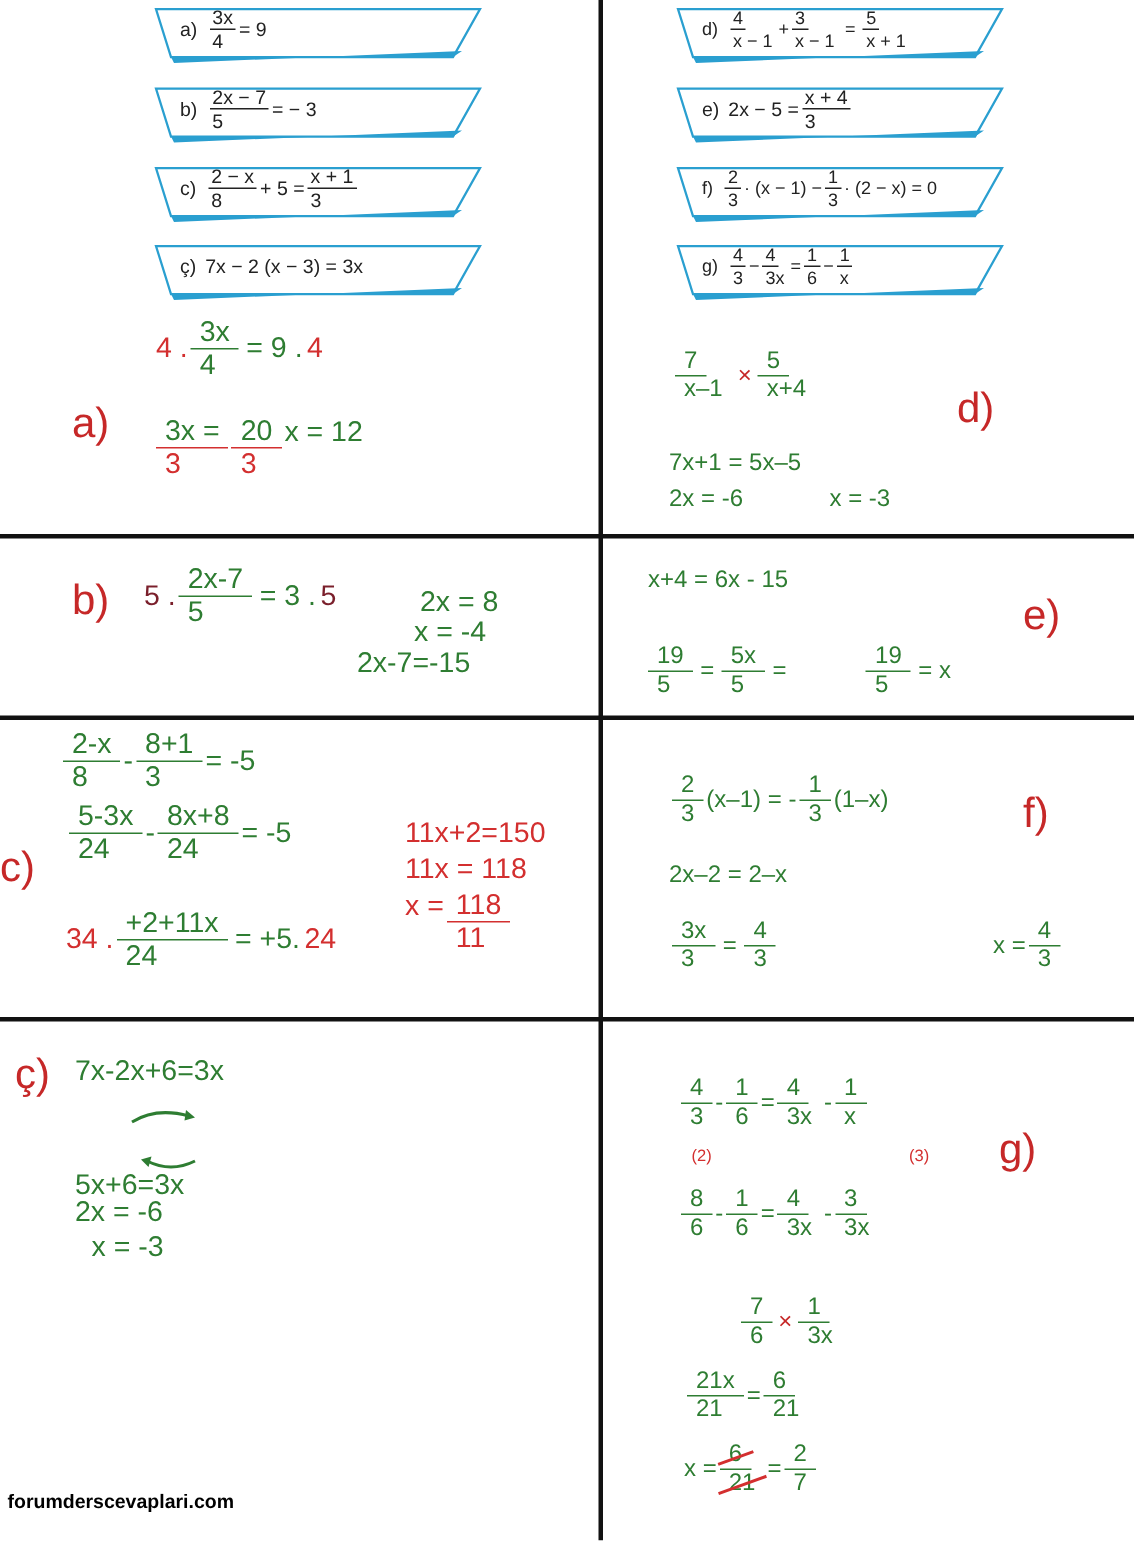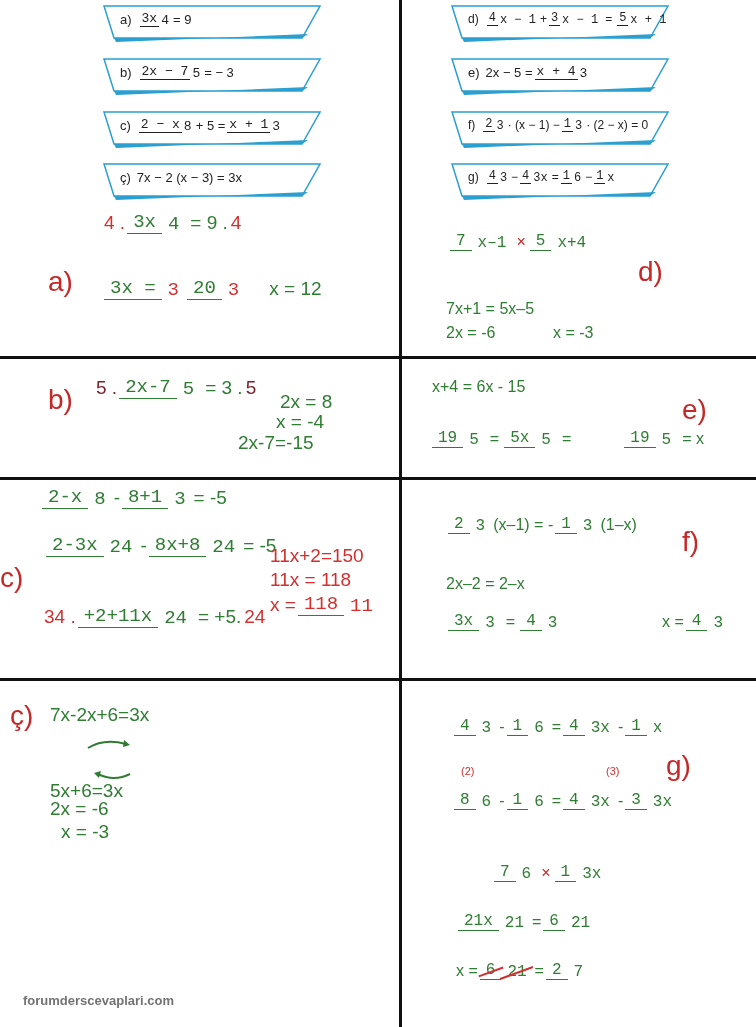--- a/index.html
+++ b/index.html
@@ -8,40 +8,40 @@
   .abs { position: absolute; }
   .vline { position: absolute; left: 399px; top: 0; width: 3px; height: 1027px; background: #111; }
   .hline { position: absolute; left: 0; width: 756px; height: 3px; background: #111; }
 
   
   .card { position: absolute; height: 40px; }
   .card svg { position: absolute; left: 0; top: 0; }
   .card .content { position: absolute; left: 18px; top: 0; height: 34px; display: flex; align-items: center; font-size: 13px; color: #222; white-space: nowrap; }
   .card .lbl { margin-right: 6px; }
 
-  .frac { display: inline-flex; align-items: flex-end; vertical-align: middle; margin: 0 2px; line-height: 1; font-family: Liberation Mono, monospace; }
+  .frac { display: inline-flex; flex-direction: column; align-items: flex-start; vertical-align: middle; margin: 0 2px; line-height: 1; }
   .frac .num { padding: 0 2px 1px; border-bottom: 1px solid currentColor; }
   .frac .den { padding: 1px 2px 0; }
   .op { margin: 0 3px; }
 
   
   .g { color: #2e7d32; }
   .r { color: #d32f2f; }
   .dr { color: #7a1f2b; }
   .sol { position: absolute; font-size: 19px; white-space: nowrap; display: flex; align-items: center; }
   .sol .frac { font-size: 19px; }
   .sol .frac .num, .sol .frac .den { padding-left: 6px; padding-right: 6px; }
   .sol.sm { font-size: 16px; }
   .sol.sm .frac { font-size: 16px; }
   .big-label { position: absolute; font-size: 28px; color: #c62828; }
   .strike { position: relative; display: inline-block; }
   .strike::after { content: ""; position: absolute; left: -2px; right: -2px; top: 55%; height: 2px; background: #d32f2f; transform: rotate(-20deg); }
   .cross { color: #c62828; font-size: 16px; margin: 0 2px; }
   .tiny { font-size: 11px; }
-  .watermark { position: absolute; left: 23px; top: 993px; font-size: 13px; font-weight: bold; color: #737373; text-align: center; }
+  .watermark { position: absolute; left: 5px; top: 993px; font-size: 13px; font-weight: bold; color: #000000; text-align: center; }
 </style>
 </head>
 <body>
 
 <div class="vline"></div>
 <div class="hline" style="top:356px"></div>
 <div class="hline" style="top:477px"></div>
 <div class="hline" style="top:678px"></div>
 
 <div class="card" style="left:102px;top:2px;width:220px">
@@ -198,21 +198,21 @@
 </div>
 <div class="sol" style="left:104px;top:278px">
   <span class="frac" style="margin:0">
       <span class="num g" style="border-color:#d32f2f">3x =</span>
       <span class="den r">3</span>
     </span>
   <span class="frac">
       <span class="num g" style="border-color:#d32f2f">20</span>
       <span class="den r">3</span>
     </span>
-  <span class="g" style="margin-left:22px;align-self:flex-start">x = 12</span>
+  <span class="g" style="align-self:flex-start">x = 12</span>
 </div>
 
 <div class="big-label" style="left:638px;top:256px">d)</div>
 <div class="sol sm" style="left:448px;top:233px">
   <span class="frac g">
       <span class="num">7</span>
       <span class="den">x–1</span>
     </span>
   <span class="cross">×</span>
   <span class="frac g">
@@ -267,21 +267,21 @@
     </span>
   <span>-</span>
   <span class="frac">
       <span class="num">8+1</span>
       <span class="den">3</span>
     </span>
   <span>= -5</span>
 </div>
 <div class="sol g" style="left:44px;top:535px">
   <span class="frac">
-      <span class="num">2-3x</span>
+      <span class="num">5-3x</span>
       <span class="den">24</span>
     </span>
   <span>-</span>
   <span class="frac">
       <span class="num">8x+8</span>
       <span class="den">24</span>
     </span>
   <span>= -5</span>
 </div>
 <div class="sol" style="left:44px;top:606px">

